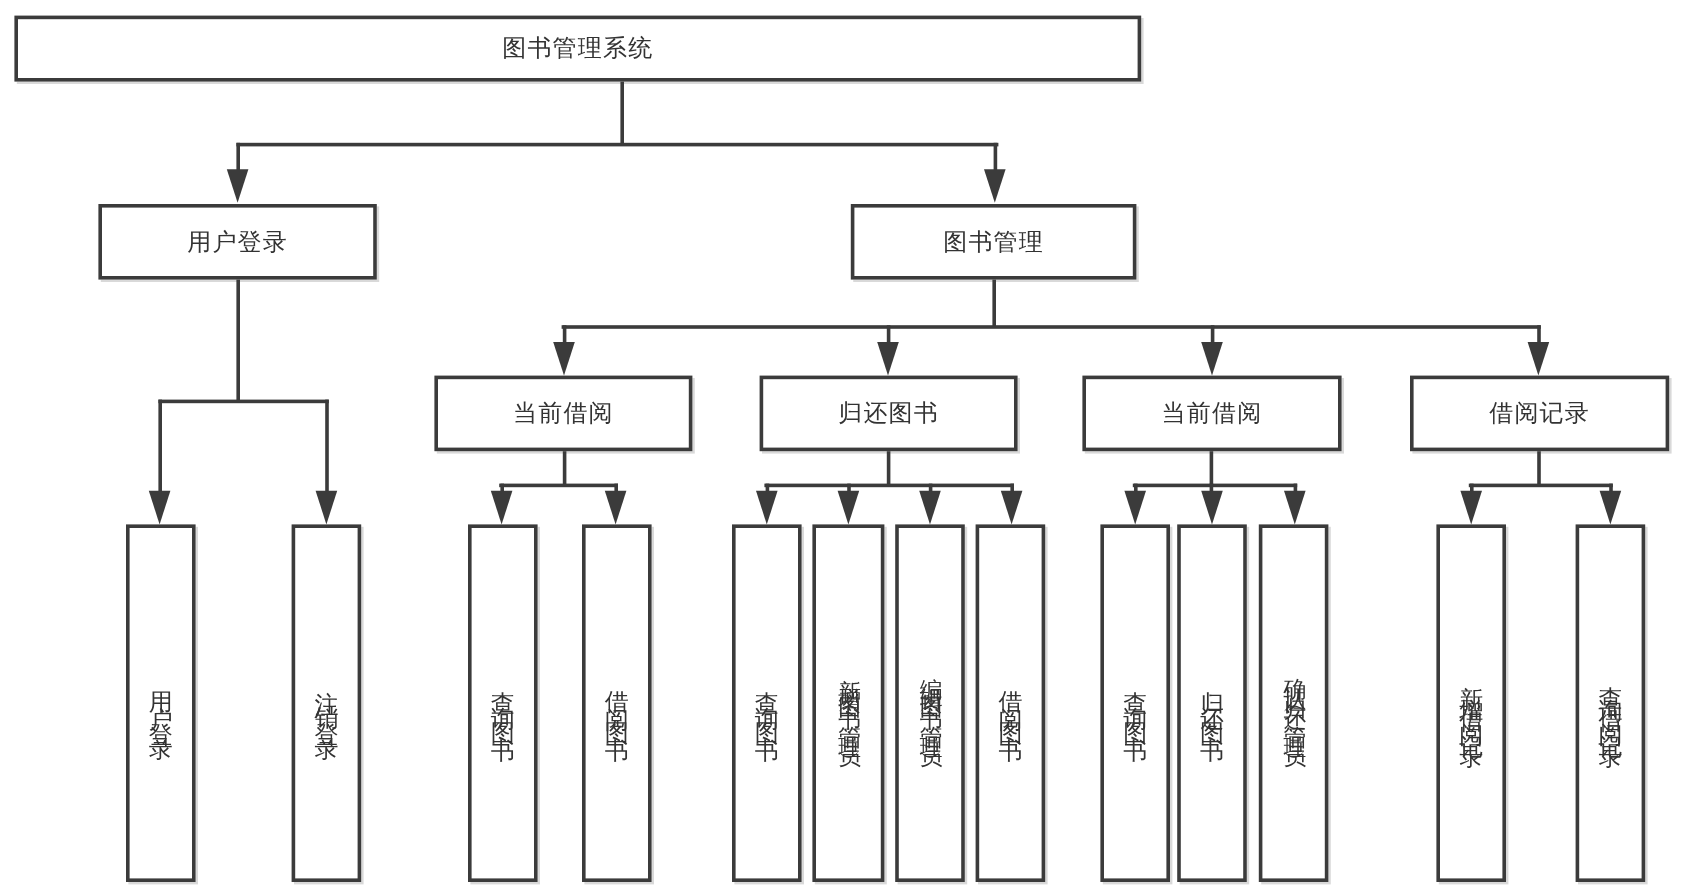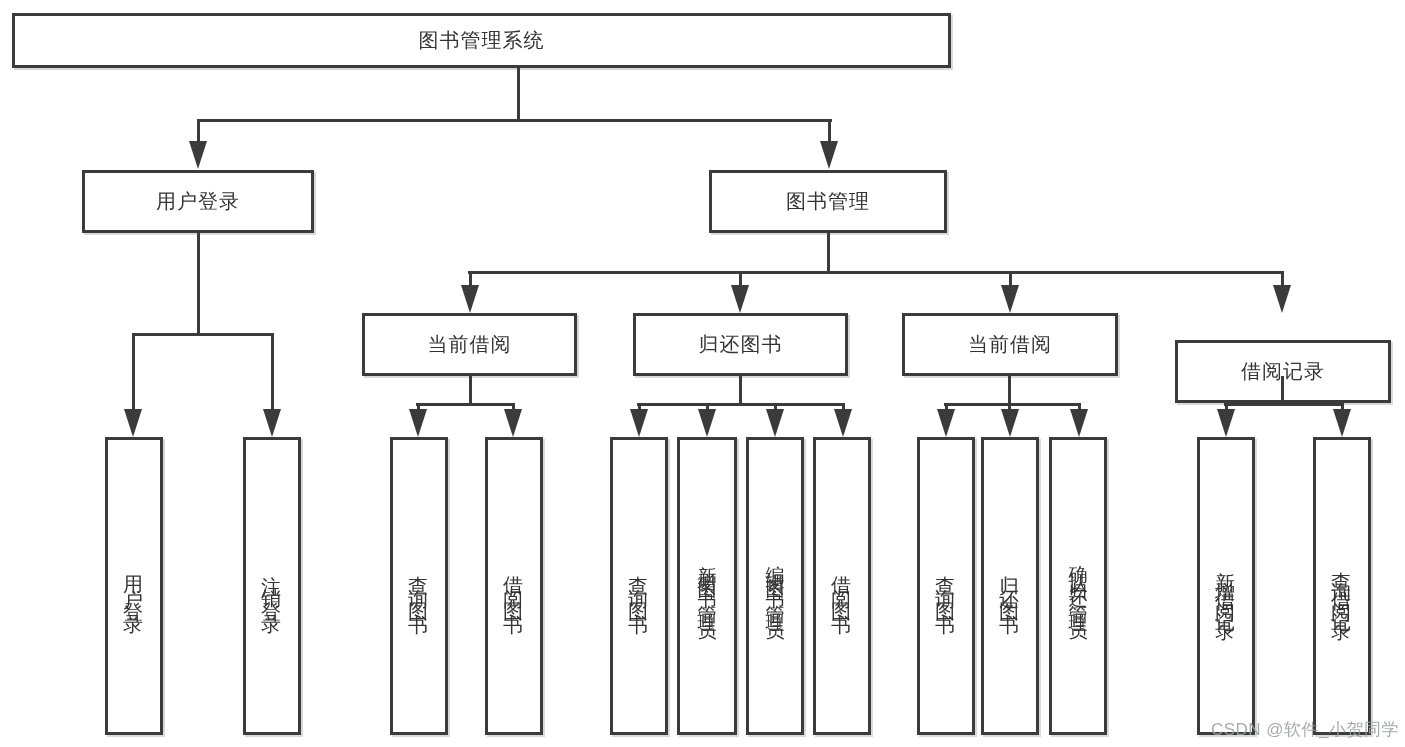--- a/index.html
+++ b/index.html
@@ -66,21 +66,21 @@
 
   <div class="box" style="left:362px;top:313px;width:215px;height:63px;">
     <span>当前借阅</span>
   </div>
   <div class="box" style="left:633px;top:313px;width:215px;height:63px;">
     <span>归还图书</span>
   </div>
   <div class="box" style="left:902px;top:313px;width:216px;height:63px;">
     <span>当前借阅</span>
   </div>
-  <div class="box" style="left:1175px;top:313px;width:216px;height:63px;margin-top:27px;">
+  <div class="box" style="left:1175px;top:313px;width:216px;height:63px;">
     <span>借阅记录</span>
   </div>
 
   <div class="box" style="left:105px;top:437px;width:58px;height:298px;">
     <span class="vtext v4">用户登录</span>
   </div>
   <div class="box" style="left:243px;top:437px;width:58px;height:298px;">
     <span class="vtext v4">注销登录</span>
   </div>
 
@@ -173,15 +173,14 @@
   <div class="vline" style="left:1078px;top:403px;height:9px;"></div>
   <div class="ah" style="left:1070px;top:409px;"></div>
 
   <div class="vline" style="left:1281px;top:376px;height:29px;"></div>
   <div class="hline" style="left:1224px;top:403px;width:120px;"></div>
   <div class="vline" style="left:1225px;top:403px;height:9px;"></div>
   <div class="ah" style="left:1217px;top:409px;"></div>
   <div class="vline" style="left:1341px;top:403px;height:9px;"></div>
   <div class="ah" style="left:1333px;top:409px;"></div>
 
-  <div class="watermark">CSDN @软件_小贺同学</div>
 
 </div>
 
 </body></html>

